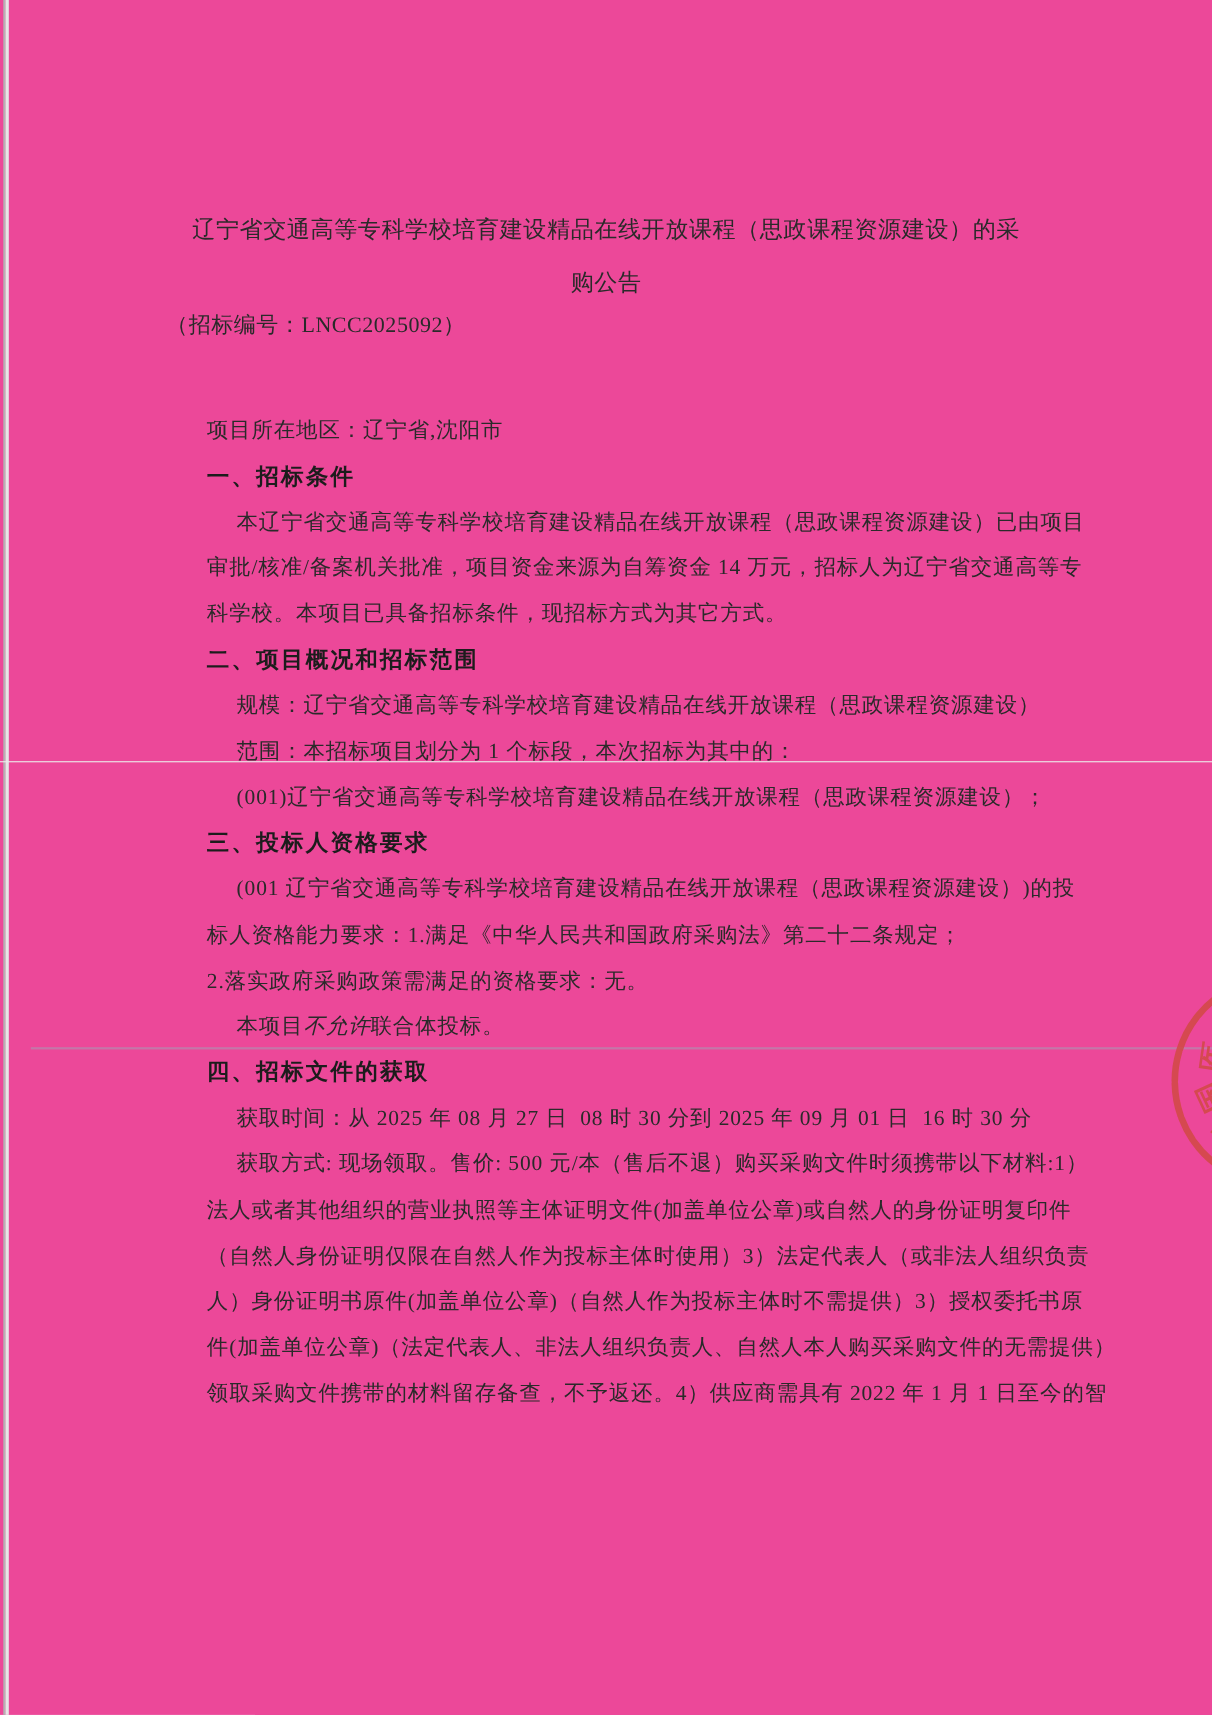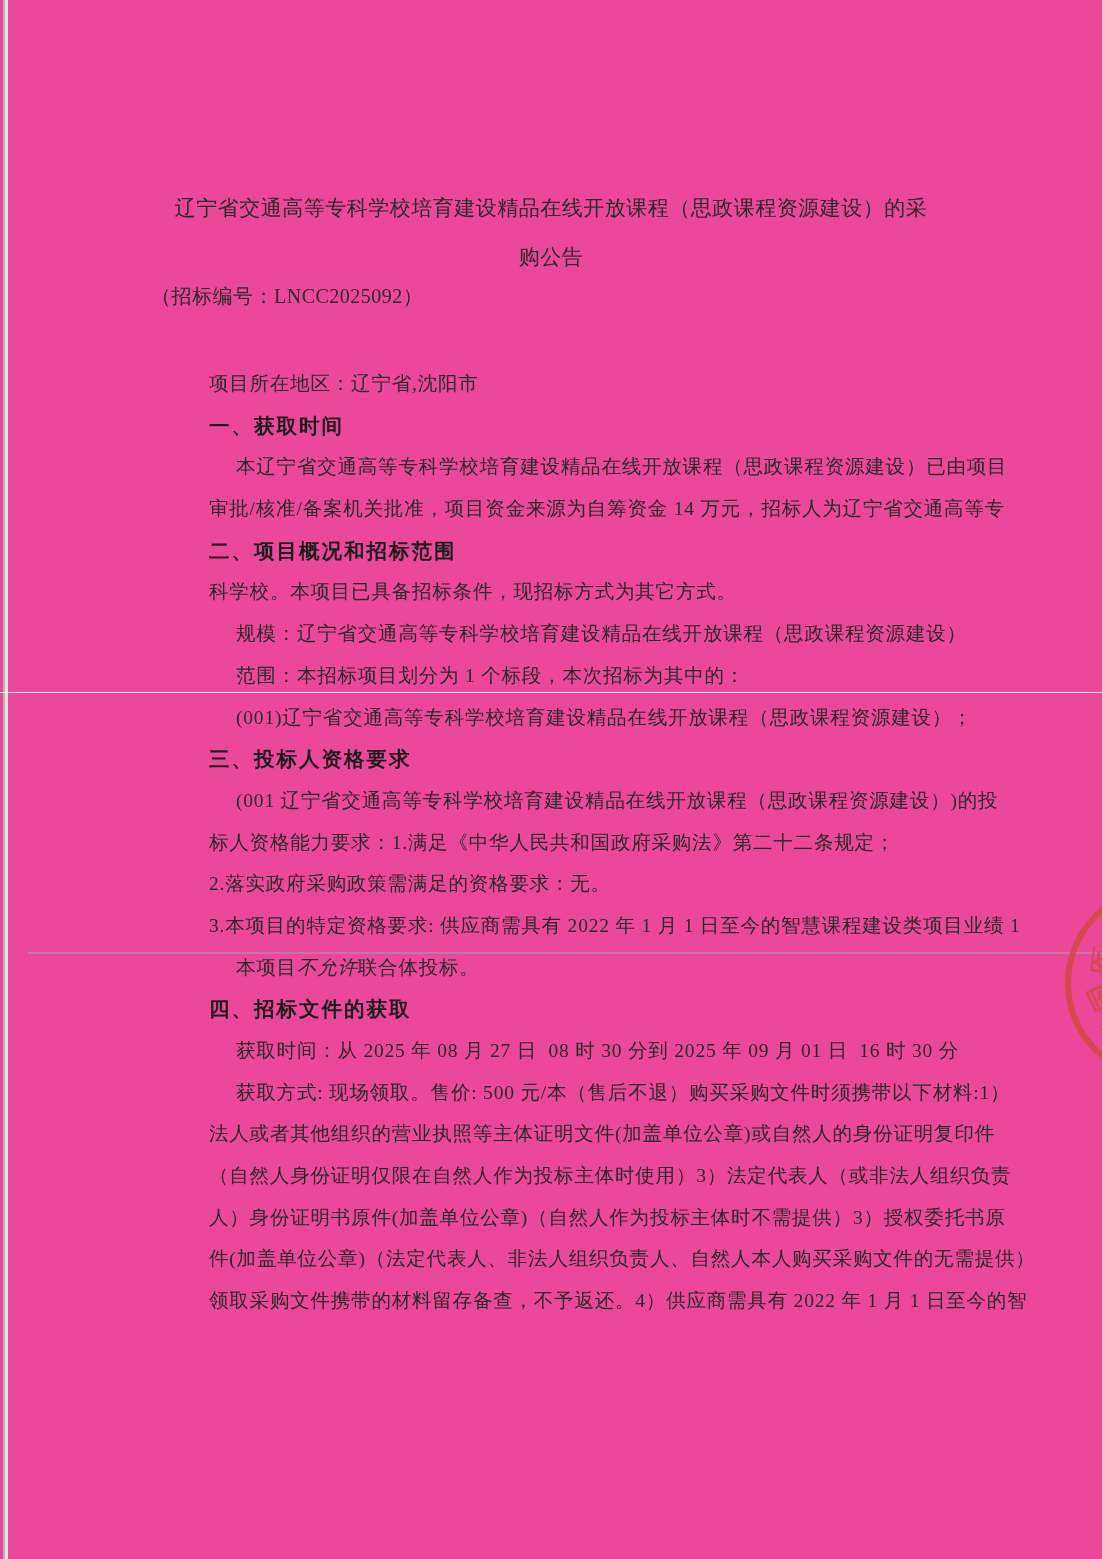--- a/index.html
+++ b/index.html
@@ -15,21 +15,21 @@
              background:rgba(122,205,198,0.35);}
 
   
   .title-wrap{position:absolute;left:151px;top:184px;width:800px;text-align:center;
               font-size:21px;line-height:49px;color:#2a2a2a;letter-spacing:0.5px;}
   .tender-no{position:absolute;left:151px;top:278px;width:800px;
              font-size:20px;line-height:36px;color:#2a2a2a;letter-spacing:0.5px;}
 
   
   #doc-lines{position:absolute;left:188px;top:370px;width:760px;}
-  .line{height:41.7px;display:flex;margin-left:21px;}
+  .line{height:41.7px;display:flex;align-items:center;}
   .line span{white-space:pre;}
   .line.body{font-size:19.5px;letter-spacing:0.8px;color:#2a2a2a;}
   .line.heading{font-family:"Liberation Sans","DejaVu Sans",sans-serif;font-weight:700;
                 font-size:20.5px;letter-spacing:2px;color:#1c1c1c;}
   .line.indent{padding-left:27px;}
   .line i{font-style:italic;}
 
   
   .seal{position:absolute;left:1050px;top:868px;width:230px;height:230px;opacity:0.82;}
 </style>
@@ -47,33 +47,33 @@
     <div>辽宁省交通高等专科学校培育建设精品在线开放课程（思政课程资源建设）的采</div>
     <div>购公告</div>
   </div>
   <div class="tender-no">（招标编号：LNCC2025092）</div>
 
   <div id="doc-lines">
       <div class="line body">
         <span>项目所在地区：辽宁省,沈阳市</span>
       </div>
       <div class="line heading">
-        <span>一、获取时间</span>
+        <span>一、招标条件</span>
       </div>
       <div class="line body indent">
         <span>本辽宁省交通高等专科学校培育建设精品在线开放课程（思政课程资源建设）已由项目</span>
       </div>
       <div class="line body">
         <span>审批/核准/备案机关批准，项目资金来源为自筹资金 14 万元，招标人为辽宁省交通高等专</span>
       </div>
+      <div class="line body">
+        <span>科学校。本项目已具备招标条件，现招标方式为其它方式。</span>
+      </div>
       <div class="line heading">
         <span>二、项目概况和招标范围</span>
-      </div>
-      <div class="line body">
-        <span>科学校。本项目已具备招标条件，现招标方式为其它方式。</span>
       </div>
       <div class="line body indent">
         <span>规模：辽宁省交通高等专科学校培育建设精品在线开放课程（思政课程资源建设）</span>
       </div>
       <div class="line body indent">
         <span>范围：本招标项目划分为 1 个标段，本次招标为其中的：</span>
       </div>
       <div class="line body indent">
         <span>(001)辽宁省交通高等专科学校培育建设精品在线开放课程（思政课程资源建设）；</span>
       </div>
@@ -81,23 +81,20 @@
         <span>三、投标人资格要求</span>
       </div>
       <div class="line body indent">
         <span>(001 辽宁省交通高等专科学校培育建设精品在线开放课程（思政课程资源建设）)的投</span>
       </div>
       <div class="line body">
         <span>标人资格能力要求：1.满足《中华人民共和国政府采购法》第二十二条规定；</span>
       </div>
       <div class="line body">
         <span>2.落实政府采购政策需满足的资格要求：无。</span>
-      </div>
-      <div class="line body">
-        <span>3.本项目的特定资格要求: 供应商需具有 2022 年 1 月 1 日至今的智慧课程建设类项目业绩 1</span>
       </div>
       <div class="line body indent">
         <span><span>本项目</span><i>不允许</i><span>联合体投标。</span></span>
       </div>
       <div class="line heading">
         <span>四、招标文件的获取</span>
       </div>
       <div class="line body indent">
         <span>获取时间：从 2025 年 08 月 27 日  08 时 30 分到 2025 年 09 月 01 日  16 时 30 分</span>
       </div>

